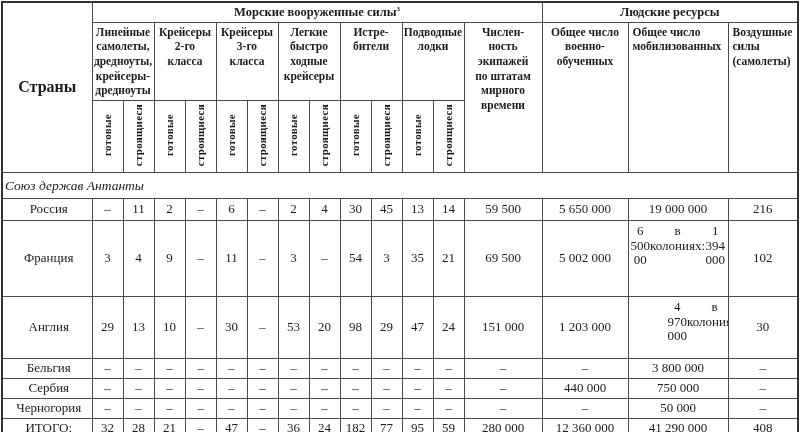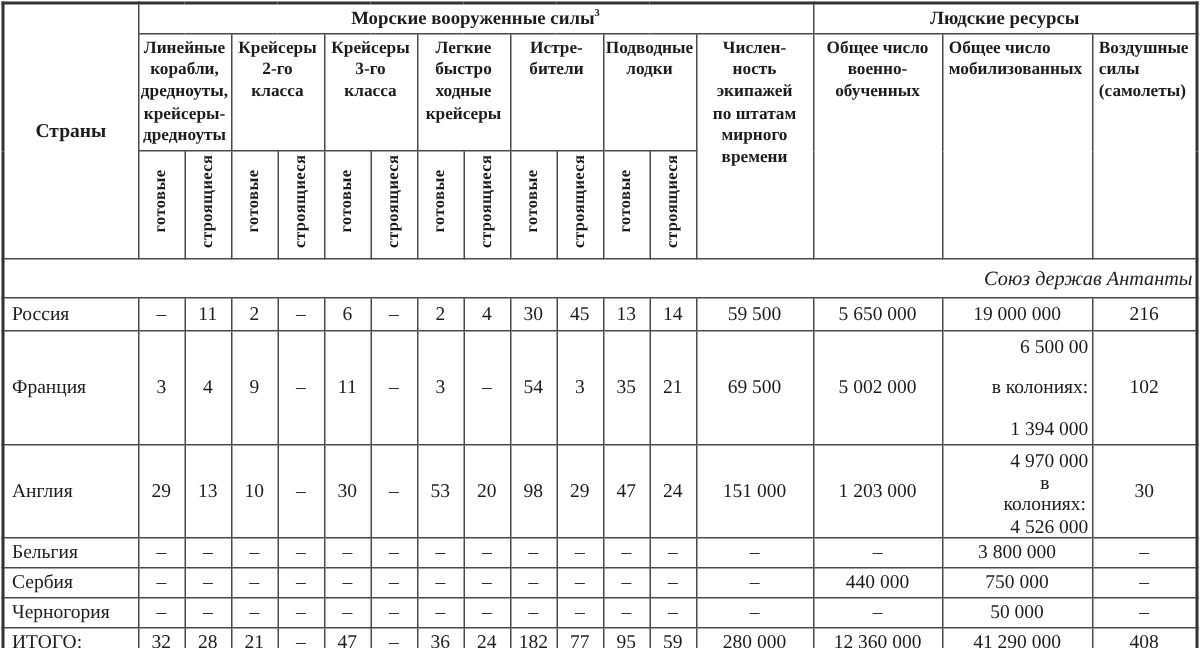--- a/index.html
+++ b/index.html
@@ -26,52 +26,52 @@
   
   thead th {
     font-weight:bold; font-size:11.5px; line-height:1.28;
     white-space:pre-line; text-align:center; vertical-align:top;
     padding:2px 1px;
   }
   thead tr.r1 { height:20px; }
   thead tr.r2 { height:70px; }
   thead tr.r3 { height:72px; }
   th.top-title { vertical-align:middle; font-size:12.5px; padding:1px; }
-  th.countries-th { vertical-align:middle; font-size:13px; }
+  th.countries-th { vertical-align:middle; font-size:16px; }
   th.h-left { text-align:left; padding-left:4px; }
   th.rot-cell { vertical-align:middle; text-align:center; padding:0; }
   .rot {
     display:inline-block;
     writing-mode:vertical-rl; transform:rotate(180deg);
     font-size:11px; font-weight:bold; letter-spacing:0.3px;
     line-height:1; padding:2px 0;
   }
   sup.fn { font-size:7px; vertical-align:super; line-height:0; }
 
   
   tbody td {
     font-size:13px; line-height:1.15; text-align:center;
     vertical-align:middle; white-space:pre-line; padding:1px 2px;
   }
-  tbody td.country { text-align:left; padding-left:5px;font-family:Liberation Serif, serif; }
+  tbody td.country { text-align:center; padding-left:5px;font-family:Liberation Serif, serif; }
   tbody tr.section-row { height:26px; }
   tbody tr.section-row td {
-    font-style:italic; font-size:13.5px; text-align:right;
+    font-style:italic; font-size:13.5px; text-align:left;
   }
   tbody tr:nth-child(2) { height:22px; }
   tbody tr:nth-child(3) { height:76px; }
   tbody tr:nth-child(4) { height:62px; }
   tbody tr:nth-child(5) { height:20px; }
   tbody tr:nth-child(6) { height:20px; }
   tbody tr:nth-child(7) { height:20px; }
   tbody tr:nth-child(8) { height:20px; }
 
   
   .multiline {
-    display:flex; flex-direction:column; justify-content:space-between;align-items:flex-end;
+    display:flex; flex-direction:row; justify-content:space-between;
   }
   tbody tr:nth-child(3) .multiline { height:70px; }
   tbody tr:nth-child(4) .multiline { height:56px;margin-left:37px; }
 </style>
 </head>
 <body>
 
 <table>
   <colgroup>
     <col class="c-country">
@@ -93,21 +93,21 @@
       <col class="c-air">
   </colgroup>
   <thead>
     <tr class="r1">
       <th class="countries-th" rowspan="3">Страны</th>
       <th class="top-title" colspan="13"><span>Морские вооруженные силы</span><sup class="fn">3</sup></th>
       <th class="top-title" colspan="3">Людские ресурсы</th>
     </tr>
     <tr class="r2">
       <th colspan="2">Линейные
-корабли,
+самолеты,
 дредноуты,
 крейсеры-
 дредноуты</th>
       <th colspan="2">Крейсеры
 2-го
 класса</th>
       <th colspan="2">Крейсеры
 3-го
 класса</th>
       <th colspan="2">Легкие

